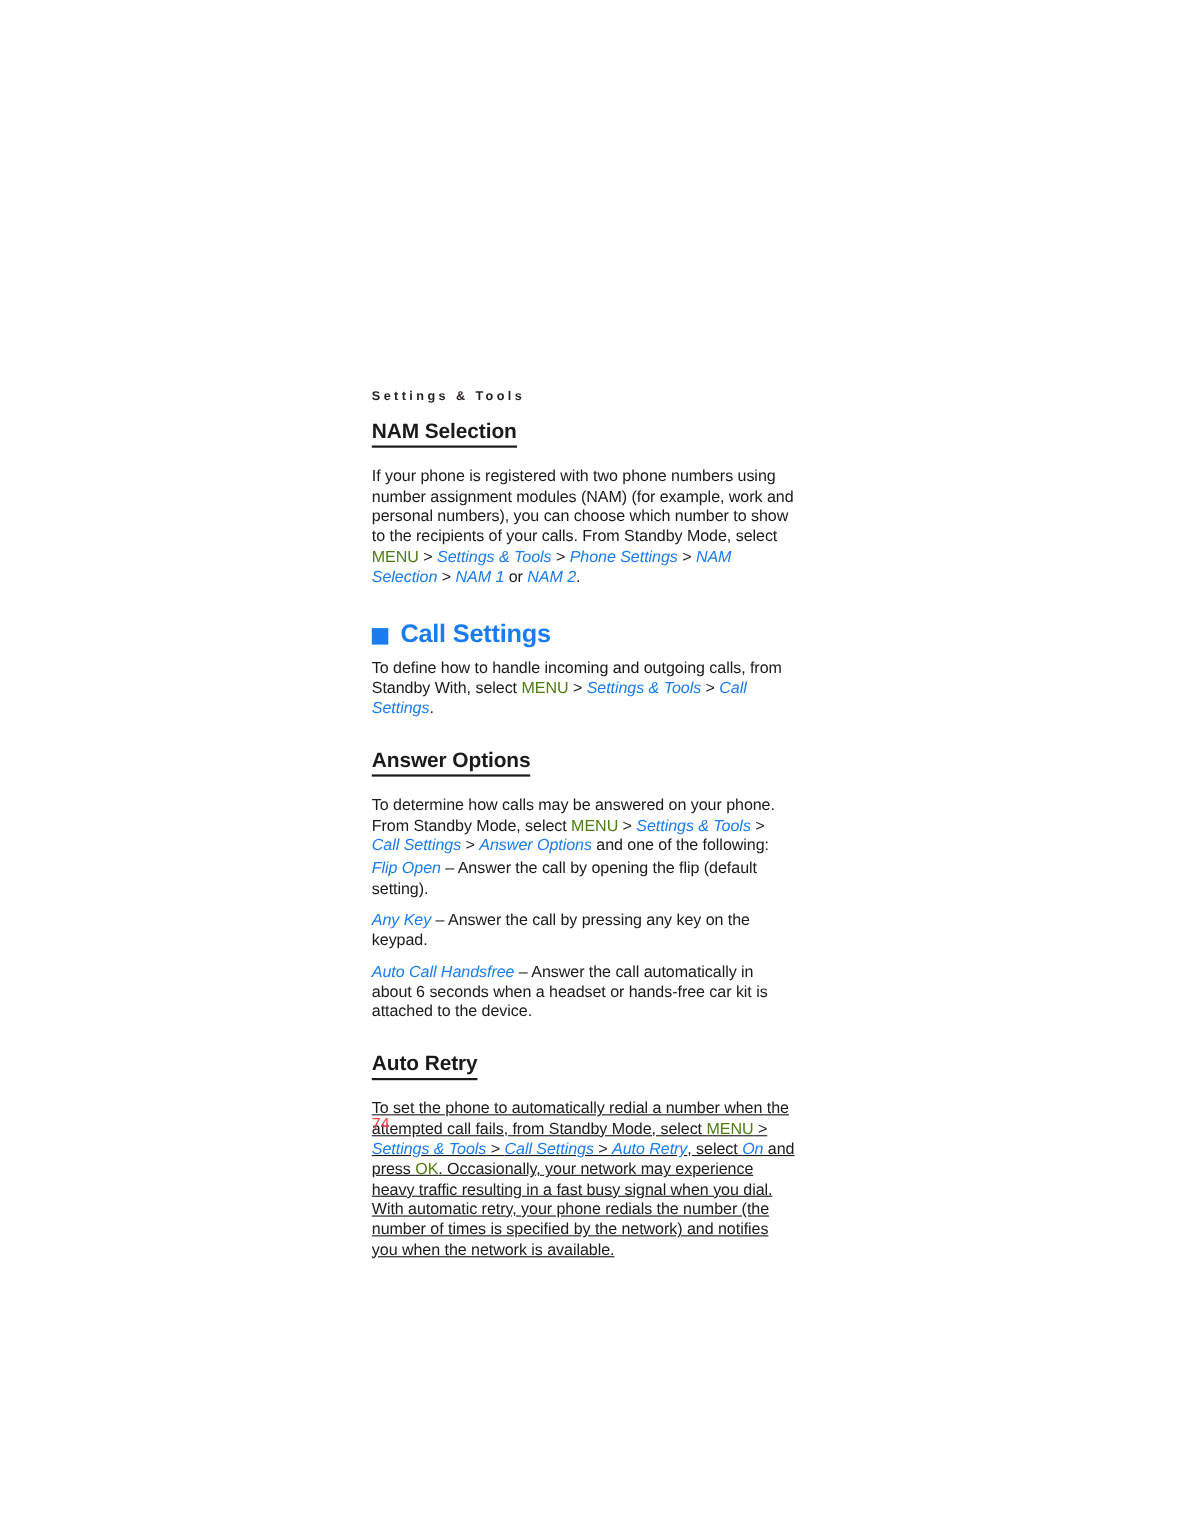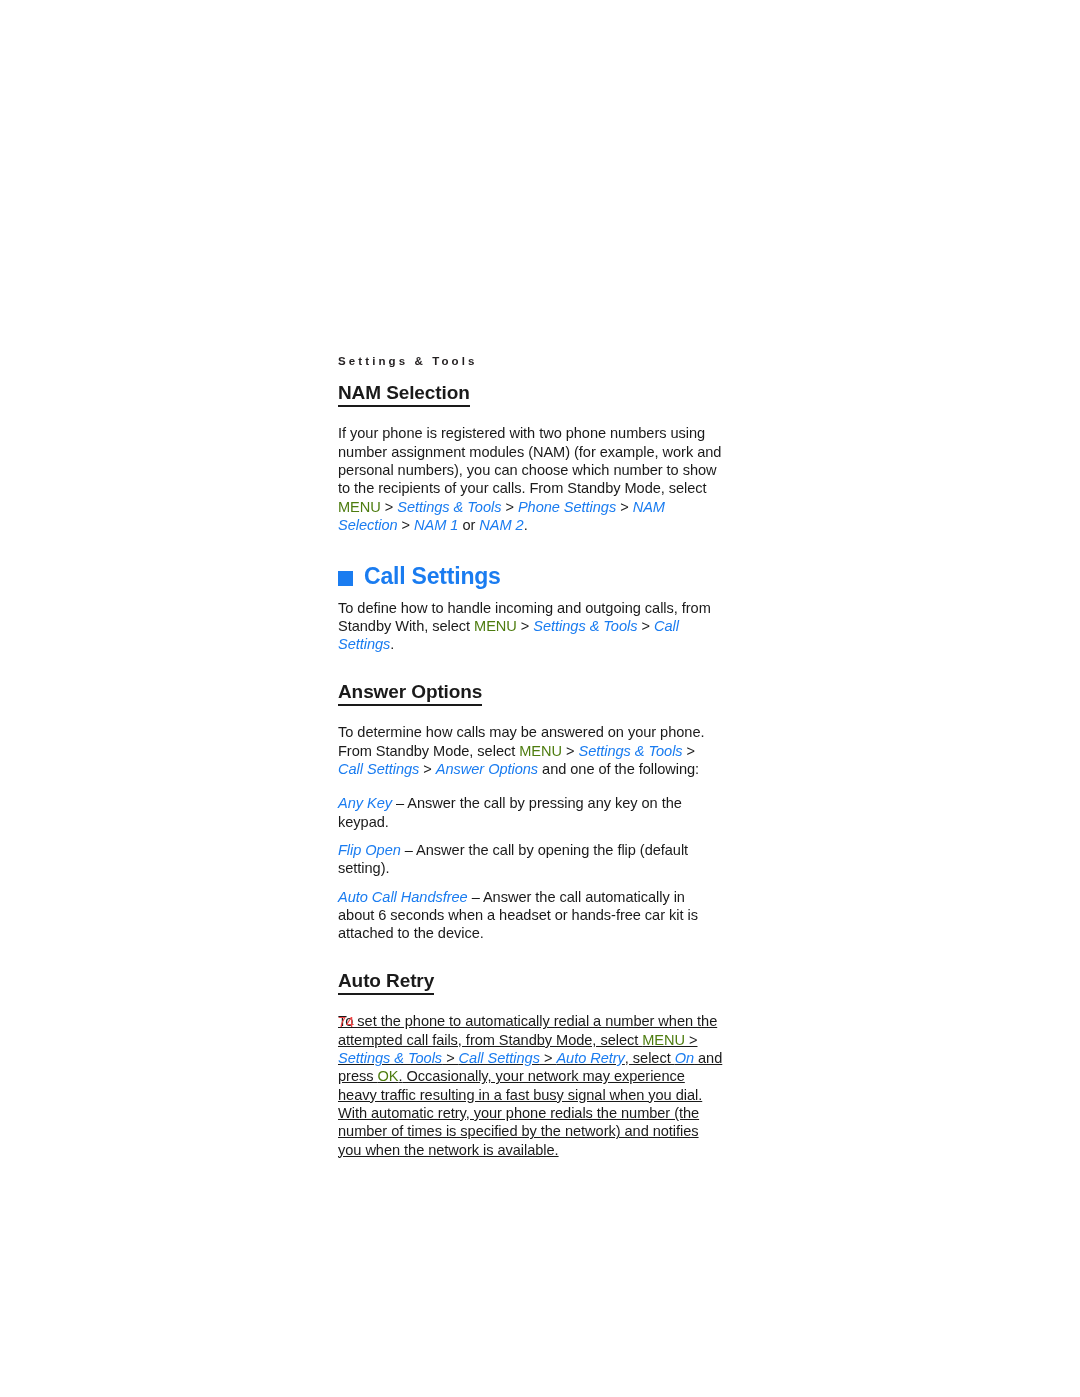--- a/index.html
+++ b/index.html
@@ -72,21 +72,21 @@
   }
 
   
   p.body {
     font-size: 14.6px;
     line-height: 1.255;
     margin: 0 0 13px 0;
     color: #1a1a1a;
     letter-spacing: -0.05px;
   }
-  p.body.tight { margin-bottom: 16px; }
+  p.body.tight { margin-bottom: 3px; }
   p.body.item { margin-bottom: 10px; }
   p.body.last { margin-bottom: 0; text-decoration: underline; }
 
   
   .ui-key {            
     color: #4d7c0f;
     font-style: normal;
   }
   .ui-path {           
     color: #1a7cf0;
@@ -124,23 +124,23 @@
   </div>
 
   <p class="body"><span>To define how to handle incoming and outgoing calls, from Standby With, select </span><span class="ui-key">MENU</span><span class="sep"> &gt; </span><span class="ui-path">Settings &amp; Tools</span><span class="sep"> &gt; </span><span class="ui-path">Call Settings</span><span class="sep">.</span></p>
 
   <div class="sub-heading-wrap spaced-top">
     <h2 class="sub-heading">Answer Options</h2>
   </div>
 
   <p class="body tight"><span>To determine how calls may be answered on your phone. From Standby Mode, select </span><span class="ui-key">MENU</span><span class="sep"> &gt; </span><span class="ui-path">Settings &amp; Tools</span><span class="sep"> &gt; </span><span class="ui-path">Call Settings</span><span class="sep"> &gt; </span><span class="ui-path">Answer Options</span><span> and one of the following:</span></p>
 
+  <p class="body item"><span class="ui-path">Flip Open</span><span class="sep"> – </span><span>Answer the call by opening the flip (default setting).</span></p>
+
   <p class="body item"><span class="ui-path">Any Key</span><span class="sep"> – </span><span>Answer the call by pressing any key on the keypad.</span></p>
-
-  <p class="body item"><span class="ui-path">Flip Open</span><span class="sep"> – </span><span>Answer the call by opening the flip (default setting).</span></p>
 
   <p class="body item"><span class="ui-path">Auto Call Handsfree</span><span class="sep"> – </span><span>Answer the call automatically in about 6 seconds when a headset or hands-free car kit is attached to the device.</span></p>
 
   <div class="sub-heading-wrap spaced-top">
     <h2 class="sub-heading">Auto Retry</h2>
   </div>
 
   <p class="body last"><span>To set the phone to automatically redial a number when the attempted call fails, from Standby Mode, select </span><span class="ui-key">MENU</span><span class="sep"> &gt; </span><span class="ui-path">Settings &amp; Tools</span><span class="sep"> &gt; </span><span class="ui-path">Call Settings</span><span class="sep"> &gt; </span><span class="ui-path">Auto Retry</span><span class="sep">, select </span><span class="ui-path">On</span><span class="sep"> and press </span><span class="ui-key">OK</span><span class="sep">.</span><span> Occasionally, your network may experience heavy traffic resulting in a fast busy signal when you dial. With automatic retry, your phone redials the number (the number of times is specified by the network) and notifies you when the network is available.</span></p>
 
 </div>

